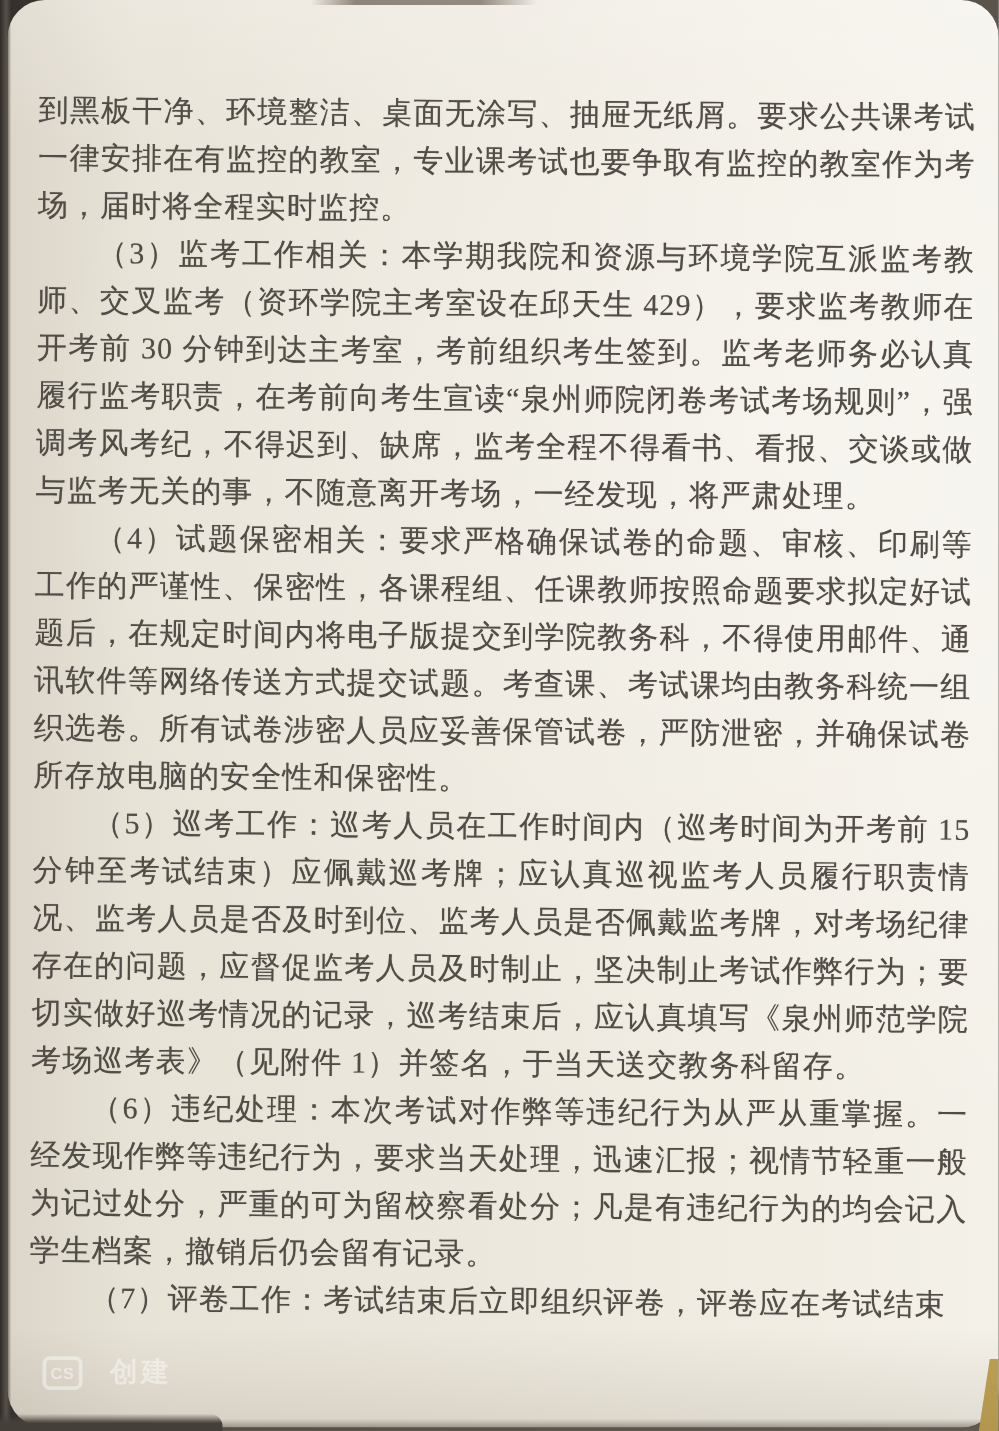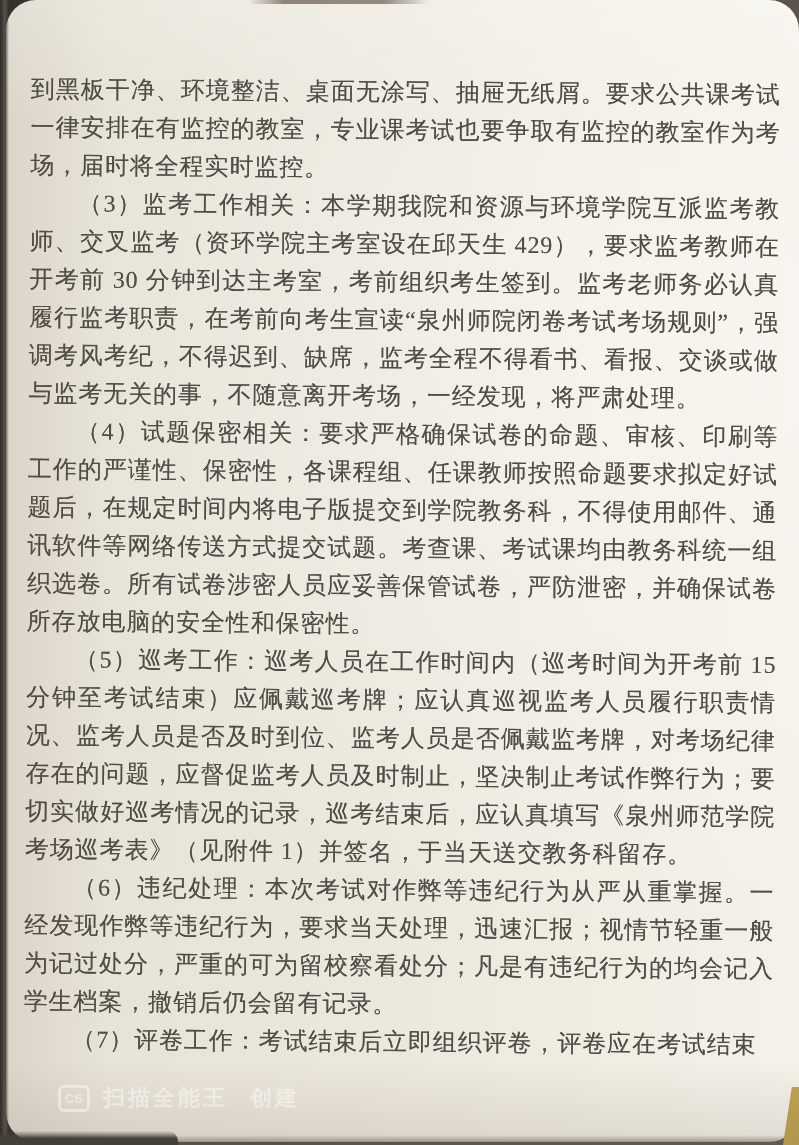--- a/index.html
+++ b/index.html
@@ -40,21 +40,21 @@
   .text-block p {
     margin: 0;
     text-indent: 2em;
     text-shadow: 0 0 0.6px rgba(81,76,69,0.55);
   }
   .text-block p.no-indent { text-indent: 0; }
 
   
   .watermark {
     position: absolute;
-    left: 52px; top: 1083px;
+    left: 28px; top: 1083px;
     display: flex;
     align-items: center;
     gap: 13px;
     opacity: 0.5;
     pointer-events: none;
   }
   .wm-logo {
     display: inline-flex;
     align-items: center; justify-content: center;
     width: 26px; height: 21px;
@@ -118,21 +118,20 @@
     <p class="no-indent">到黑板干净、环境整洁、桌面无涂写、抽屉无纸屑。要求公共课考试一律安排在有监控的教室，专业课考试也要争取有监控的教室作为考场，届时将全程实时监控。</p>
     <p>（3）监考工作相关：本学期我院和资源与环境学院互派监考教师、交叉监考（资环学院主考室设在邱天生 429），要求监考教师在开考前 30 分钟到达主考室，考前组织考生签到。监考老师务必认真履行监考职责，在考前向考生宣读“泉州师院闭卷考试考场规则”，强调考风考纪，不得迟到、缺席，监考全程不得看书、看报、交谈或做与监考无关的事，不随意离开考场，一经发现，将严肃处理。</p>
     <p>（4）试题保密相关：要求严格确保试卷的命题、审核、印刷等工作的严谨性、保密性，各课程组、任课教师按照命题要求拟定好试题后，在规定时间内将电子版提交到学院教务科，不得使用邮件、通讯软件等网络传送方式提交试题。考查课、考试课均由教务科统一组织选卷。所有试卷涉密人员应妥善保管试卷，严防泄密，并确保试卷所存放电脑的安全性和保密性。</p>
     <p>（5）巡考工作：巡考人员在工作时间内（巡考时间为开考前 15 分钟至考试结束）应佩戴巡考牌；应认真巡视监考人员履行职责情况、监考人员是否及时到位、监考人员是否佩戴监考牌，对考场纪律存在的问题，应督促监考人员及时制止，坚决制止考试作弊行为；要切实做好巡考情况的记录，巡考结束后，应认真填写《泉州师范学院考场巡考表》（见附件 1）并签名，于当天送交教务科留存。</p>
     <p>（6）违纪处理：本次考试对作弊等违纪行为从严从重掌握。一经发现作弊等违纪行为，要求当天处理，迅速汇报；视情节轻重一般为记过处分，严重的可为留校察看处分；凡是有违纪行为的均会记入学生档案，撤销后仍会留有记录。</p>
     <p>（7）评卷工作：考试结束后立即组织评卷，评卷应在考试结束</p>
   </div>
 
   <div class="watermark">
     <span class="wm-logo">CS</span>
-    <span class="wm-name">扫描全能王</span>
     <span class="wm-suffix">创建</span>
   </div>
 </div>
 
 <div class="edge-left"></div>
 <div class="edge-top-sliver"></div>
 <div class="edge-bottom"></div>
 <div class="edge-bottom-left"></div>
 <div class="table-corner"></div>
 

